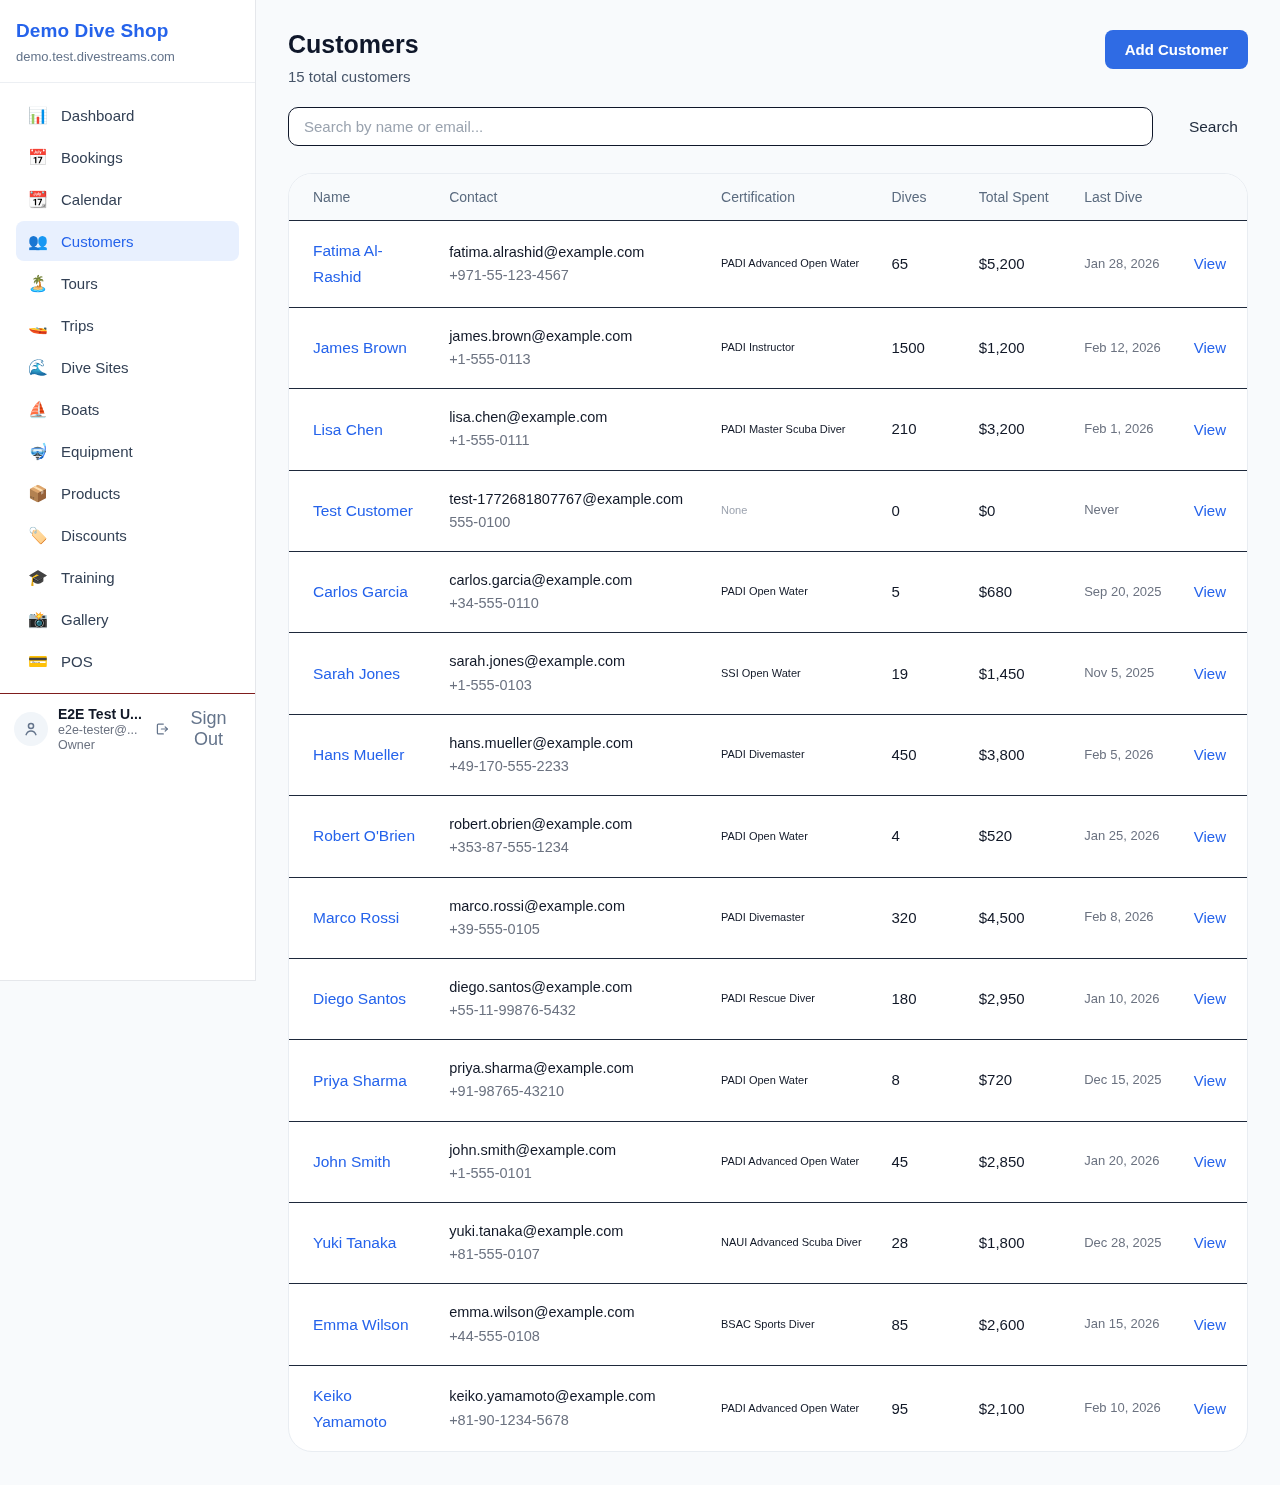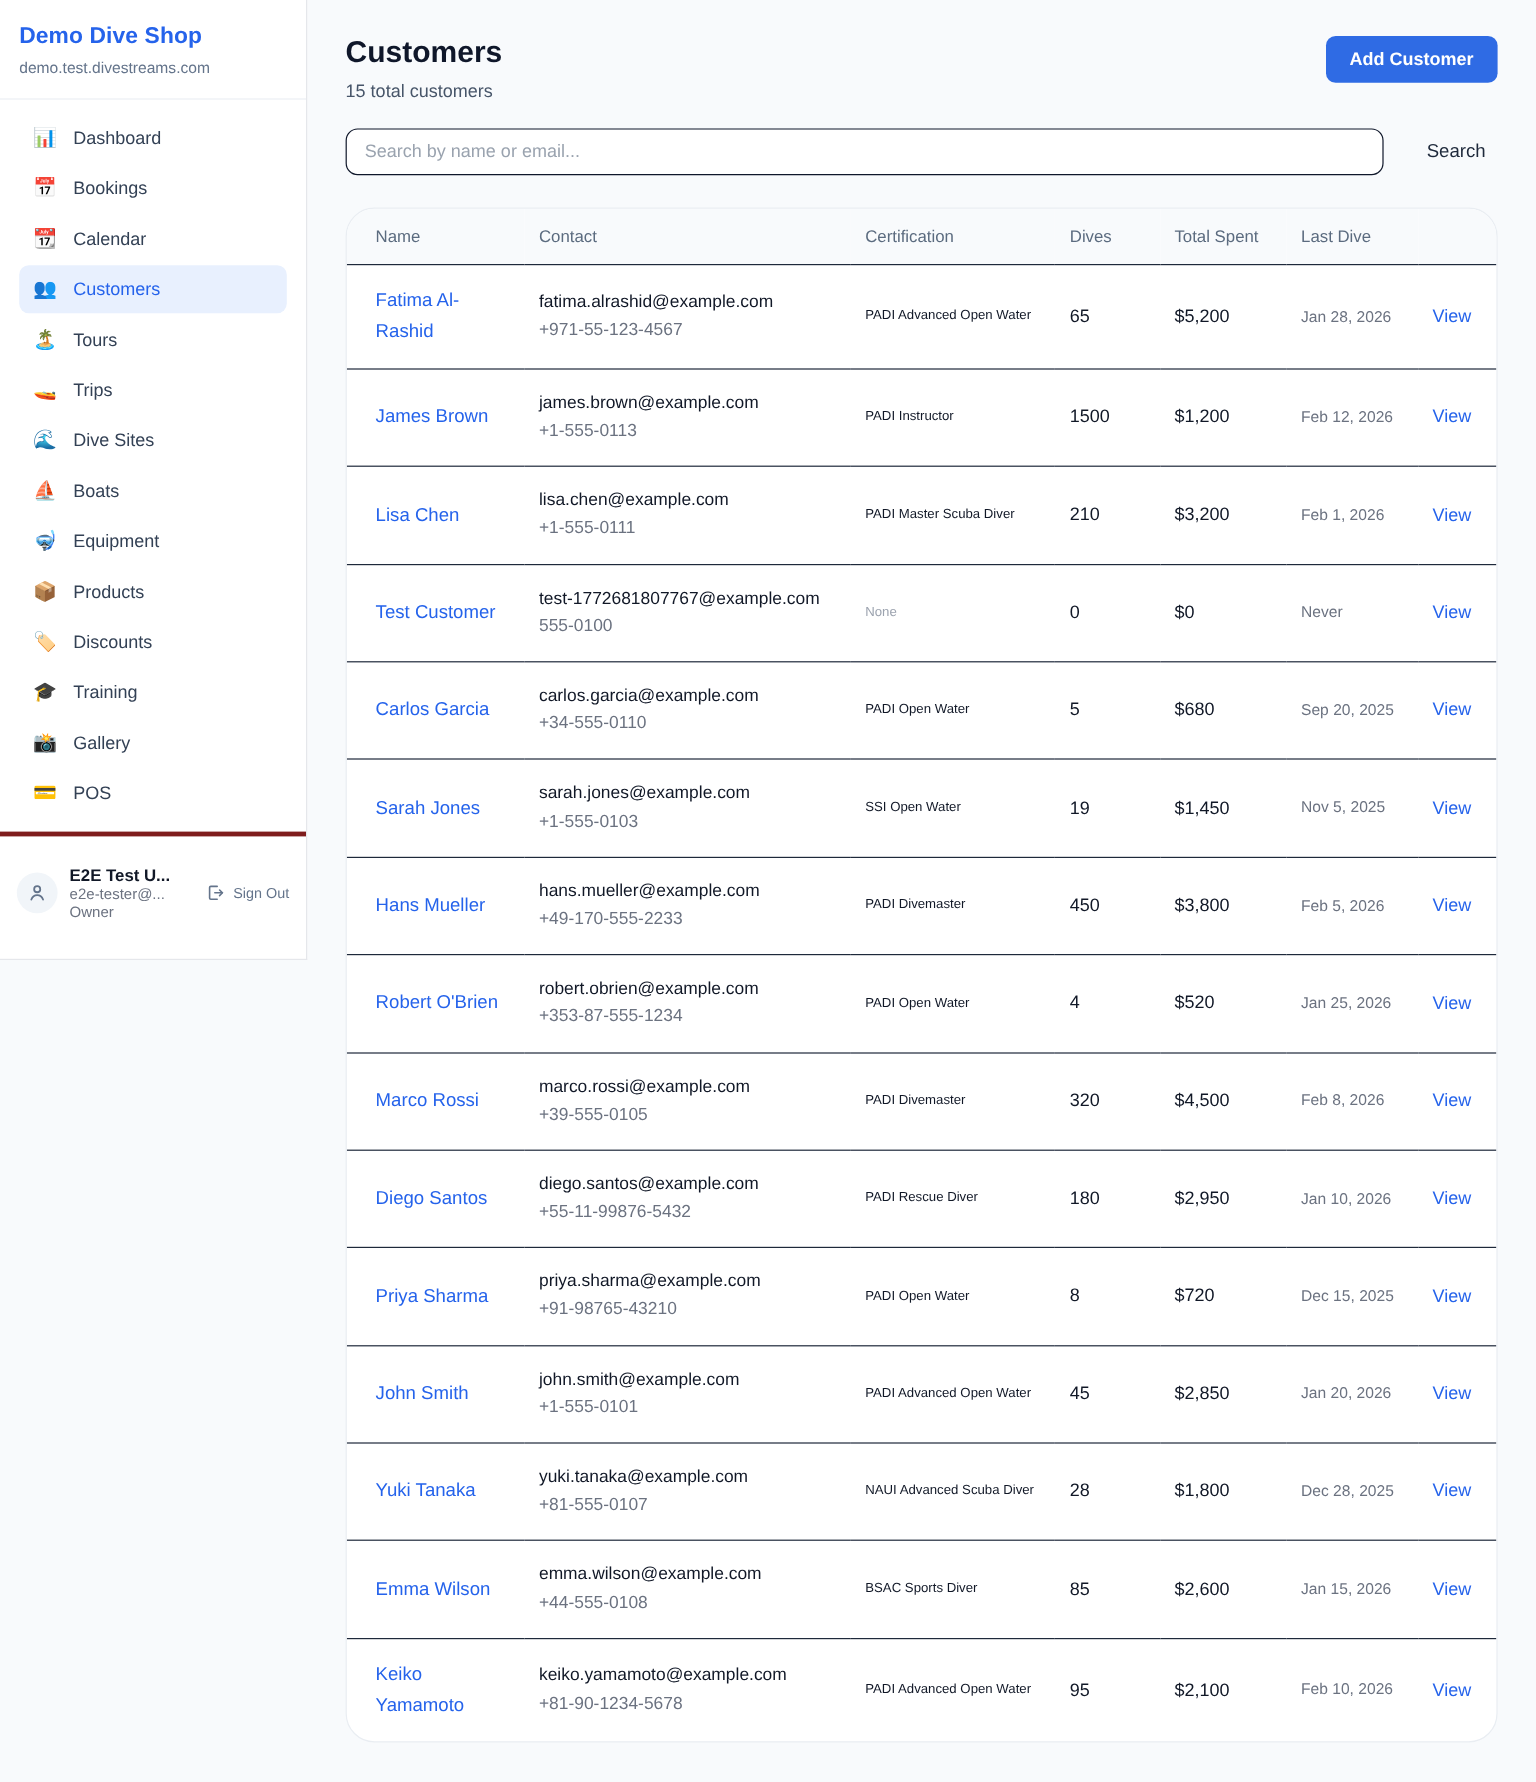--- a/index.html
+++ b/index.html
@@ -7,56 +7,56 @@
   body {
     font-family:"Liberation Sans", sans-serif;
     background:#f8fafc;
     color:#0f172a;
     overflow:hidden;
   }
   .app { display:flex; width:1280px; }
 
   
   .sidebar {
-    width:256px; min-width:256px; height:800px;
+    width:256px; min-width:256px; height:981px;
     background:#ffffff;
     border-right:1px solid #e5e7eb;
     border-bottom:1px solid #e5e7eb;
     display:flex; flex-direction:column;
   }
   .brand { padding:20px 16px 18px 16px; border-bottom:1px solid #eceff3; }
   .brand-name { font-size:19px; font-weight:700; color:#2563eb; letter-spacing:.1px; }
   .brand-domain { margin-top:7px; font-size:13px; color:#64748b; }
   .nav { padding:10px 0 8px 0; }
   .nav-item {
     display:flex; align-items:center; gap:13px;
     height:40px; margin:2px 16px; padding:0 12px;
     border-radius:8px; cursor:pointer;
   }
   .nav-item .nav-icon { font-size:16px; width:20px; text-align:center; }
   .nav-item .nav-label { font-size:15px; color:#334155; }
   .nav-item.active { background:#e8f0fe; }
   .nav-item.active .nav-label { color:#2563eb; }
   .userbox {
-    border-top:4px solid #7f1d1d;
+    border-top:1px solid #7f1d1d;
     margin-top:2px;
-    padding:24px 14px 16px 14px;
+    padding:12px 14px 16px 14px;
     display:flex; align-items:center; gap:10px;
   }
   .avatar {
     width:34px; height:34px; min-width:34px; border-radius:50%;
     background:#f1f5f9; display:flex; align-items:center; justify-content:center;
   }
   .user-meta { width:92px; overflow:hidden; }
   .user-name { font-size:14px; font-weight:700; color:#111827; white-space:nowrap; }
   .user-email, .user-role { font-size:12.5px; color:#6b7280; white-space:nowrap; margin-top:1px; }
   .signout {
     margin-left:auto; display:flex; align-items:center; gap:7px;
     background:none; border:none; cursor:pointer;
-    font-family:inherit; font-size:12px; color:#64748b;
+    font-family:inherit; font-size:18px; color:#64748b;
   }
 
   
   .main { flex:1; padding:30px 32px; }
   .page-head { display:flex; justify-content:space-between; align-items:flex-start; }
   .page-title { font-size:25px; font-weight:700; color:#0f172a; }
   .page-sub { margin-top:9px; font-size:15px; color:#475569; }
   .btn-primary {
     background:#2f6be4; color:#ffffff; border:none; cursor:pointer;
     font-family:inherit; font-size:15px; font-weight:600;

